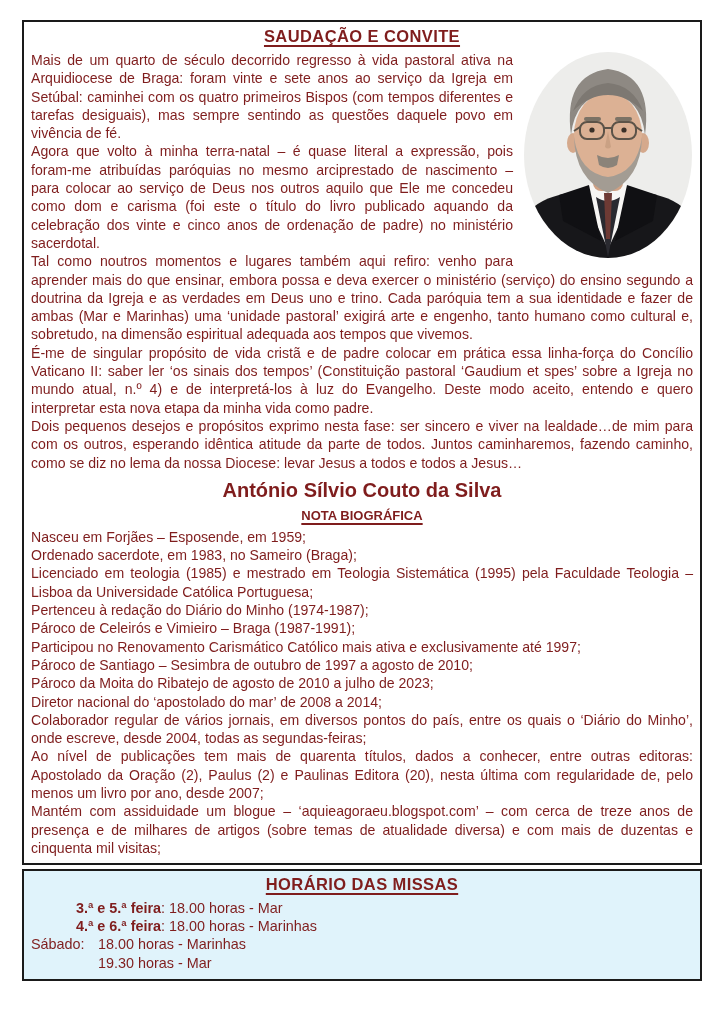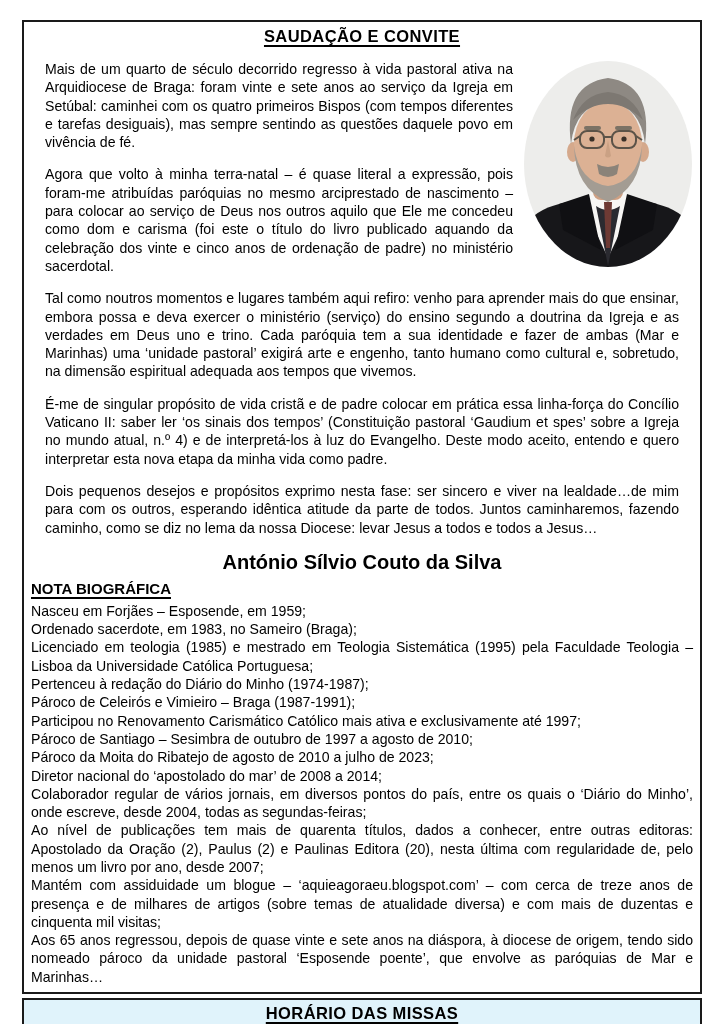--- a/index.html
+++ b/index.html
@@ -1,39 +1,39 @@
 <!DOCTYPE html>
 <html><head>
 <meta charset="utf-8">
 <style>
   * { margin:0; padding:0; box-sizing:border-box; }
   html,body { background:#ffffff; }
   .page {
     width:724px; height:1024px; margin:0 auto; background:#ffffff;
     font-family:"Liberation Sans","DejaVu Sans",sans-serif;
-    color:#000000; overflow:hidden; position:relative;
+    color:#7f1d1d; overflow:hidden; position:relative;
     padding:20px 22px 0 22px;
   }
   .box {
     border:2px solid #1a1a1a; background:#ffffff;
     padding:4px 7px 6px 7px;
   }
   .box.blue { background:#e0f3fb; margin-top:4px; padding:3px 7px 7px 7px; }
   .section-title {
     text-align:center; font-weight:bold; font-size:16.5px;
     letter-spacing:.4px; margin:1px 0 5px 0;
   }
   .section-title .u {
     text-decoration:underline; text-decoration-thickness:2px; text-underline-offset:3px;
   }
   .body-text { font-size:14.1px; line-height:18.3px; text-align:justify; }
-  .body-text p { margin:14px; }
+  .body-text p { margin:0; }
   .photo-wrap { float:right; width:170px; height:208px; margin:0 0 4px 10px; }
   .signature { text-align:center; font-weight:bold; font-size:20px; margin:7px 0 6px 0; clear:both; }
-  .bio-title { font-weight:bold; font-size:15px; margin:2px 0 5px 0; }
+  .bio-title { text-align:center; font-weight:bold; font-size:13px; margin:2px 0 5px 0; }
   .bio-title .u { text-decoration:underline; text-decoration-thickness:2px; text-underline-offset:3px; }
   .bio-list div { font-size:14.1px; line-height:18.3px; text-align:justify; }
   .sched { font-size:14.4px; line-height:18.4px; }
   .sched b { font-weight:bold; }
   .sched-row { white-space:pre-wrap;margin-left:45px; }
   .sched-grid { display:grid; grid-template-columns:67px 1fr; }
   .sched-grid .lbl { font-weight:normal; }
 </style>
 </head>
 <body>
@@ -117,21 +117,20 @@
       <div>Licenciado em teologia (1985) e mestrado em Teologia Sistemática (1995) pela Faculdade Teologia – Lisboa da Universidade Católica Portuguesa;</div>
       <div>Pertenceu à redação do Diário do Minho (1974-1987);</div>
       <div>Pároco de Celeirós e Vimieiro – Braga (1987-1991);</div>
       <div>Participou no Renovamento Carismático Católico mais ativa e exclusivamente até 1997;</div>
       <div>Pároco de Santiago – Sesimbra de outubro de 1997 a agosto de 2010;</div>
       <div>Pároco da Moita do Ribatejo de agosto de 2010 a julho de 2023;</div>
       <div>Diretor nacional do ‘apostolado do mar’ de 2008 a 2014;</div>
       <div>Colaborador regular de vários jornais, em diversos pontos do país, entre os quais o ‘Diário do Minho’, onde escreve, desde 2004, todas as segundas-feiras;</div>
       <div>Ao nível de publicações tem mais de quarenta títulos, dados a conhecer, entre outras editoras: Apostolado da Oração (2), Paulus (2) e Paulinas Editora (20), nesta última com regularidade de, pelo menos um livro por ano, desde 2007;</div>
       <div>Mantém com assiduidade um blogue – ‘aquieagoraeu.blogspot.com’ – com cerca de treze anos de presença e de milhares de artigos (sobre temas de atualidade diversa) e com mais de duzentas e cinquenta mil visitas;</div>
-      <div>Aos 65 anos regressou, depois de quase vinte e sete anos na diáspora, à diocese de origem, tendo sido nomeado pároco da unidade pastoral ‘Esposende poente’, que envolve as paróquias de Mar e Marinhas…</div>
     </div>
   </div>
 
   <div class="box blue sched">
 
     <div class="section-title">
       <span class="u">HORÁRIO DAS MISSAS</span>
     </div>
 
     <div class="sched-row"><b>3.ª e 5.ª feira</b><span>: 18.00 horas - Mar</span></div>

